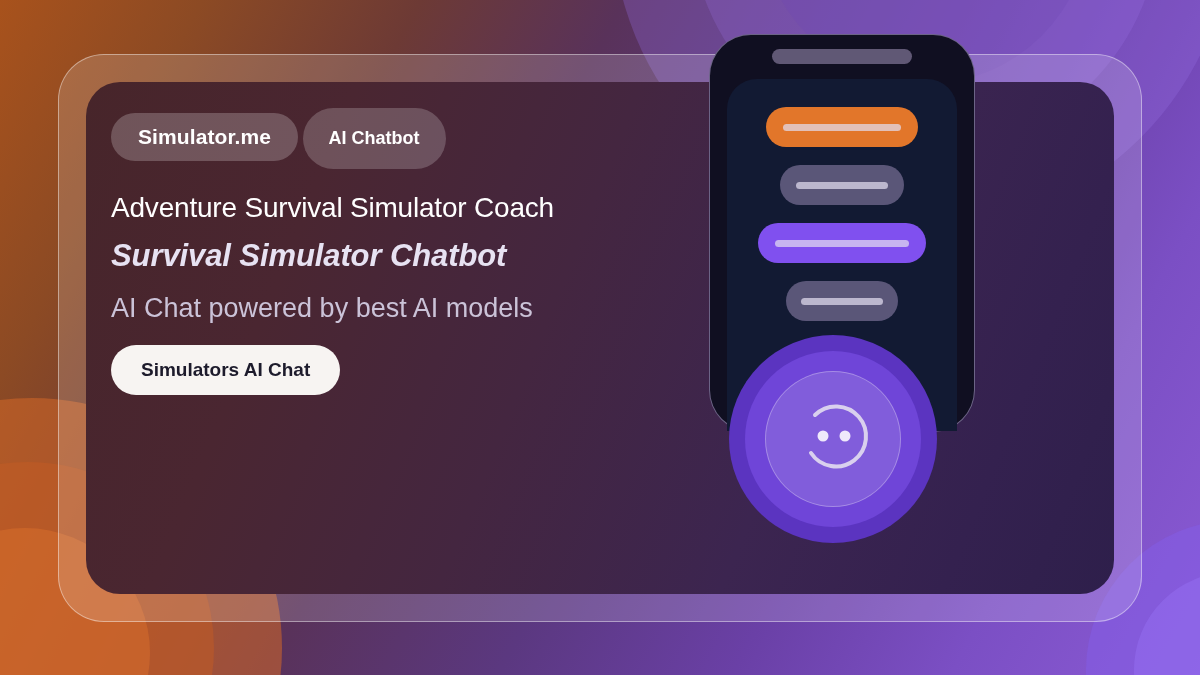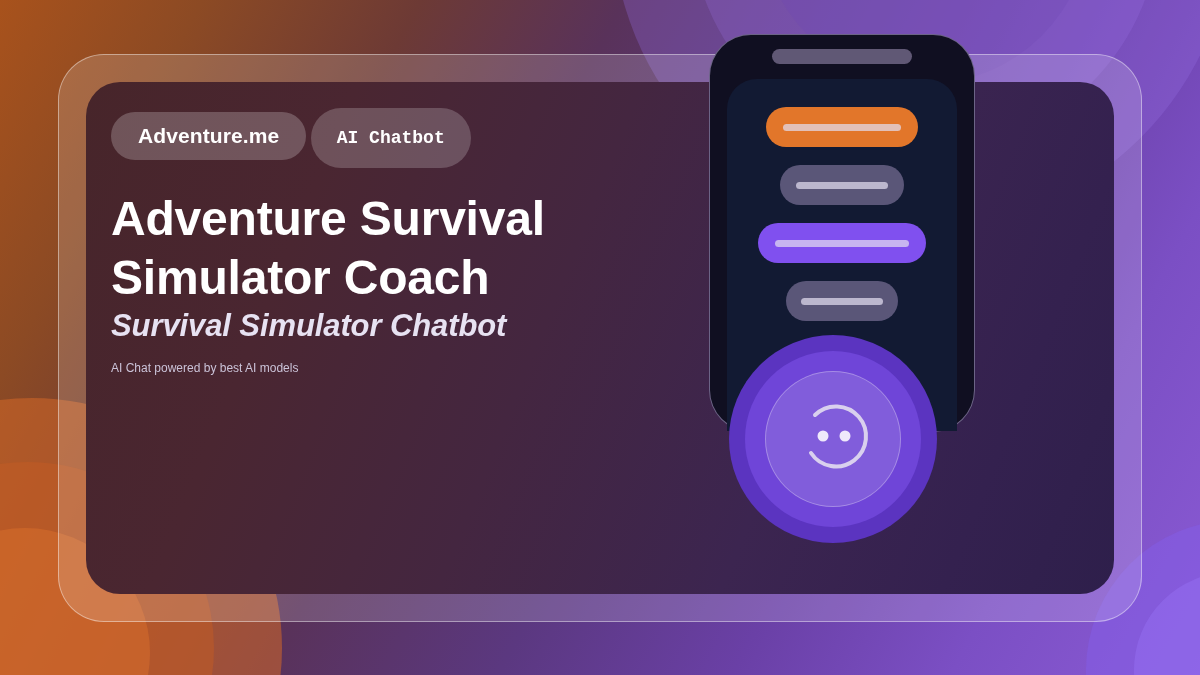--- a/index.html
+++ b/index.html
@@ -88,41 +88,40 @@
     font-size:21px;
     letter-spacing:.1px;
     background:rgba(255,255,255,.22);
     margin-bottom:14px;
   }
   .badge-kind {
     padding:20px 26px;
     font-size:18px;
     background:rgba(255,255,255,.20);
     margin-bottom:22px;
-    font-family:Liberation Mono, monospace;
   }
   .title {
-    font-size:48px;
-    font-weight:bold;
+    font-size:28px;
+    font-weight:normal;
     line-height:1.22;
     color:#ffffff;
     letter-spacing:-.2px;
-    margin-bottom:0;
+    margin-bottom:12px;
   }
   .subtitle {
     font-size:31px;
     font-weight:bold;
     line-height:1.24;
     color:#e7e2f2;
     letter-spacing:-.1px;
     margin-bottom:14px;
     font-style:italic;
   }
   .tagline {
-    font-size:12px;
+    font-size:27px;
     color:#cbc3d8;
     line-height:1.4;
     margin-bottom:18px;
   }
   .desc {
     font-size:16px;
     color:#bdb5cb;
     line-height:1.45;
     margin-bottom:46px;
   }
@@ -229,31 +228,32 @@
     <div class="ring br1"></div>
     <div class="ring br2"></div>
   </div>
 
   <div class="frame"></div>
 
   <div class="card">
 
     <div class="copy">
 
-      <div class="badge badge-brand">Adventure.me</div>
+      <div class="badge badge-brand">Simulator.me</div>
 
       <div class="badge badge-kind">AI Chatbot</div>
 
       <h1 class="title">Adventure Survival Simulator Coach</h1>
 
       <h2 class="subtitle">Survival Simulator Chatbot</h2>
 
       <p class="tagline">AI Chat powered by best AI models</p>
 
 
+      <div class="cta">Simulators AI Chat</div>
     </div>
   </div>
 
   <div class="phone">
     <div class="phone-notch"></div>
     <div class="phone-screen">
       <div class="bubbles">
         <div class="bubble b1">
           <span class="line"></span>
         </div>

